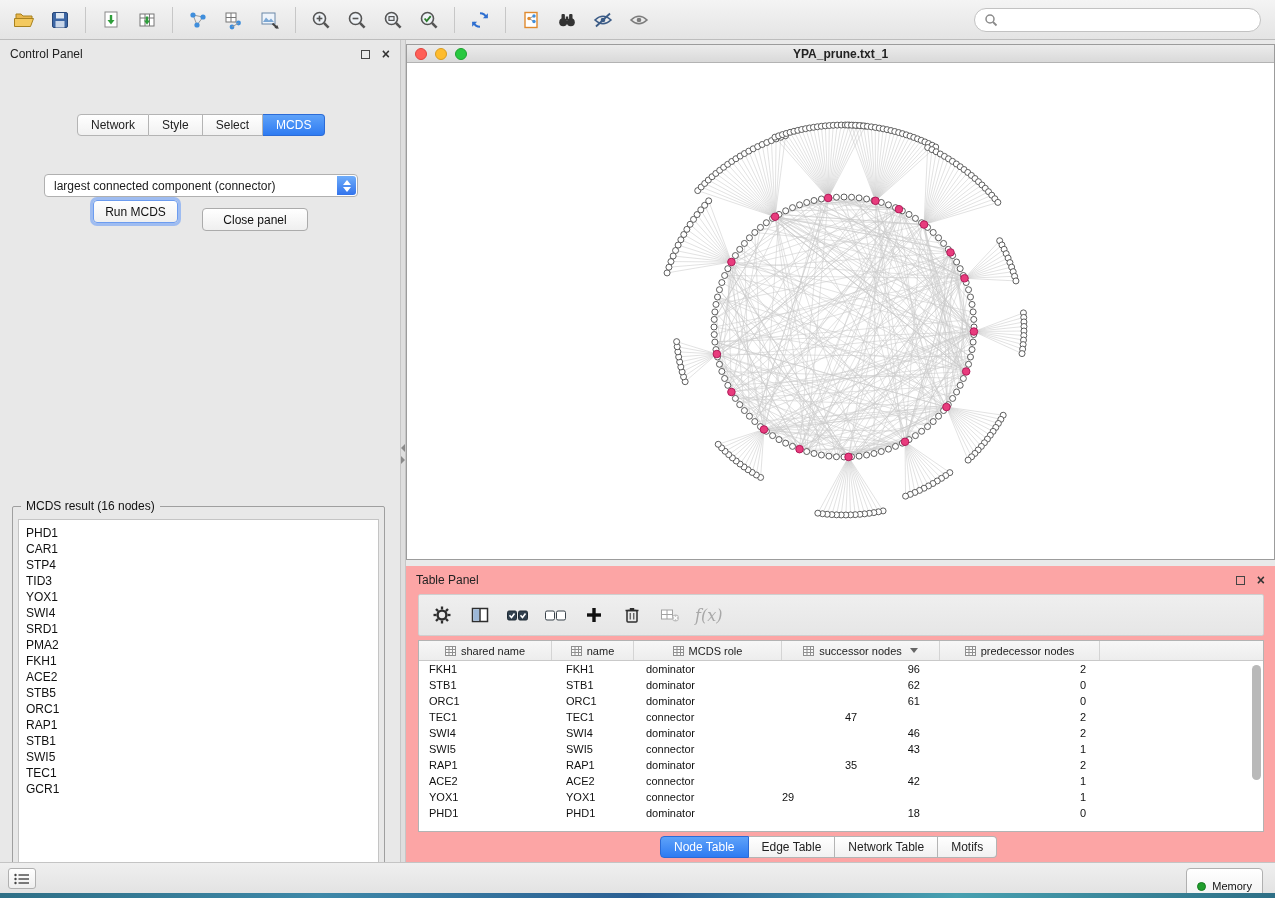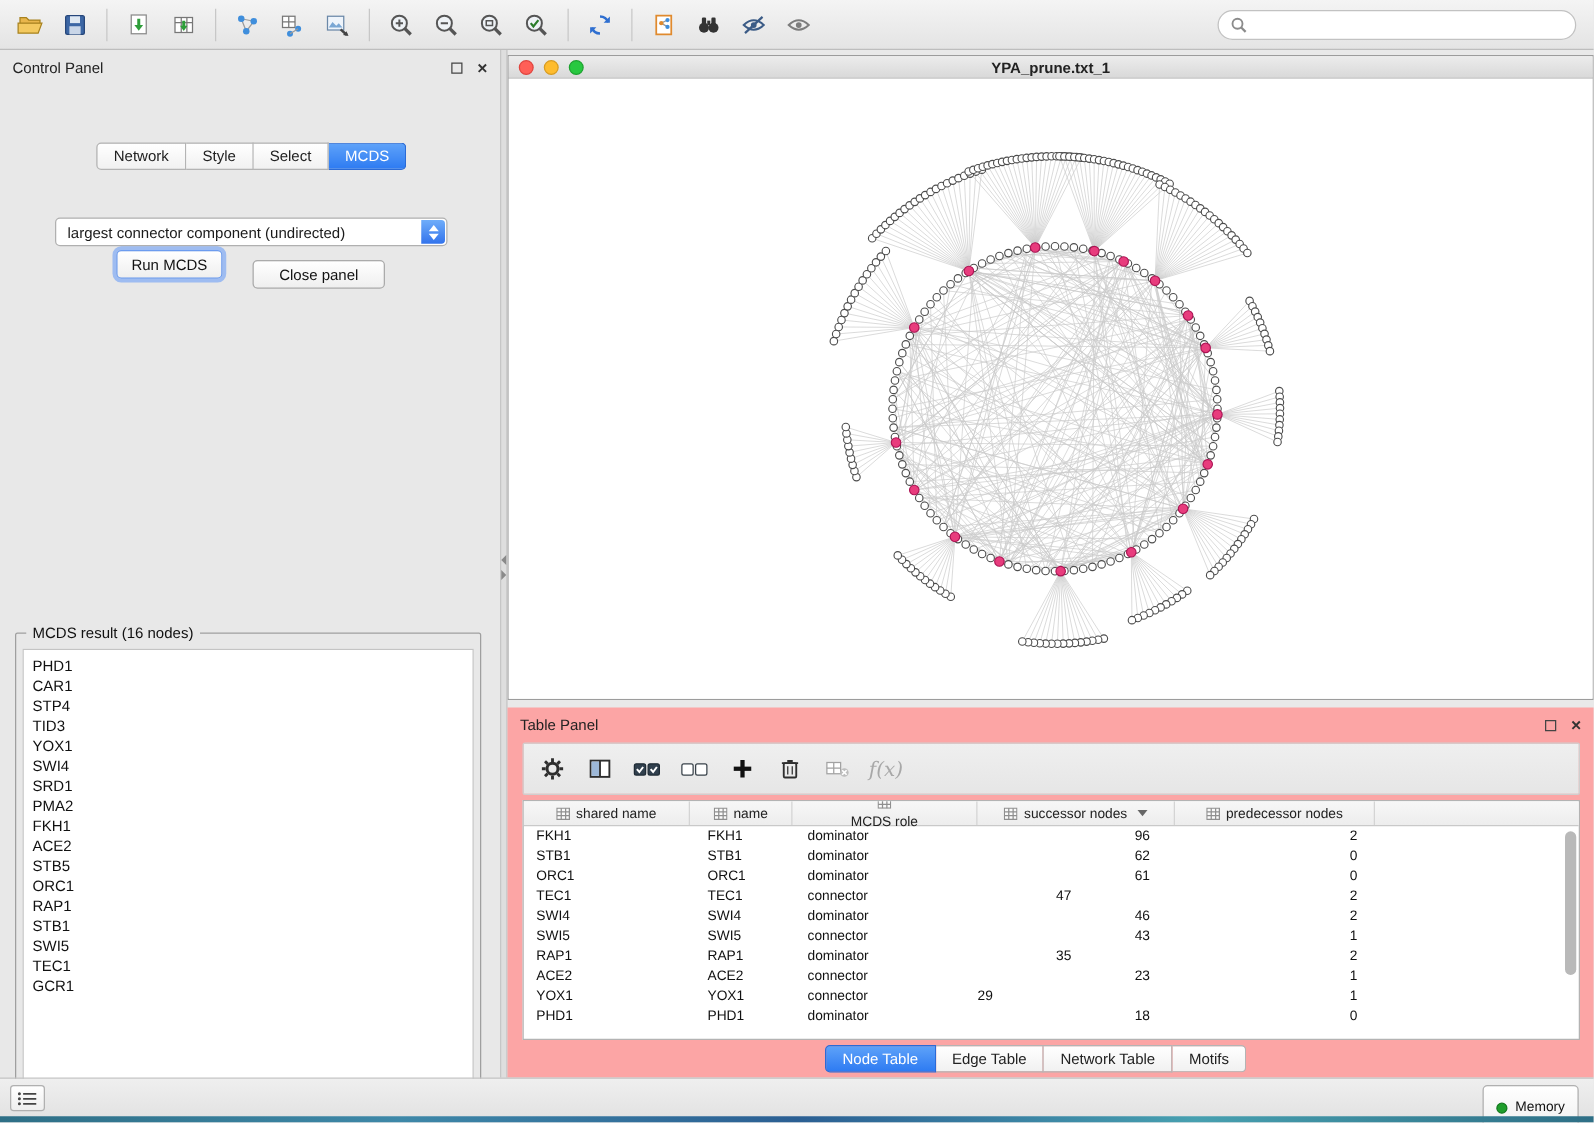--- a/index.html
+++ b/index.html
@@ -217,21 +217,21 @@
     <span class="float-btn"></span>
     <span class="close-btn">×</span>
   </div>
   <div id="cp-tabs">
     <div class="seg">Network</div>
     <div class="seg">Style</div>
     <div class="seg">Select</div>
     <div class="seg active">MCDS</div>
   </div>
   <div id="criterion-select">
-    <span>largest connector component (undirected)</span>
+    <span>largest connected component (connector)</span>
     <span class="stepper">
         <span class="tri-up"></span>
         <span class="tri-down"></span>
       </span>
   </div>
   <button id="run-btn" class="mac-btn">Run MCDS</button>
   <button id="close-panel-btn" class="mac-btn">Close panel</button>
   <div id="mcds-group">
     <span class="legend">MCDS result (16 nodes)</span>
     <div id="mcds-list">
@@ -1164,21 +1164,21 @@
         <div class="th" style="width: 82px;">
           <svg width="11" height="10" viewBox="0 0 11 10" style="flex:none">
             <rect x="0.5" y="0.5" width="10" height="9" fill="#fafafa" stroke="#8f8f8f"></rect>
             <line x1="0.5" y1="3.5" x2="10.5" y2="3.5" stroke="#8f8f8f"></line>
             <line x1="0.5" y1="6.5" x2="10.5" y2="6.5" stroke="#8f8f8f"></line>
             <line x1="4" y1="0.5" x2="4" y2="9.5" stroke="#8f8f8f"></line>
             <line x1="7.5" y1="0.5" x2="7.5" y2="9.5" stroke="#8f8f8f"></line>
           </svg>
           <span>name</span>
         </div>
-        <div class="th" style="width: 148px; flex-direction: column;">
+        <div class="th" style="width: 148px;">
           <svg width="11" height="10" viewBox="0 0 11 10" style="flex:none">
             <rect x="0.5" y="0.5" width="10" height="9" fill="#fafafa" stroke="#8f8f8f"></rect>
             <line x1="0.5" y1="3.5" x2="10.5" y2="3.5" stroke="#8f8f8f"></line>
             <line x1="0.5" y1="6.5" x2="10.5" y2="6.5" stroke="#8f8f8f"></line>
             <line x1="4" y1="0.5" x2="4" y2="9.5" stroke="#8f8f8f"></line>
             <line x1="7.5" y1="0.5" x2="7.5" y2="9.5" stroke="#8f8f8f"></line>
           </svg>
           <span>MCDS role</span>
         </div>
         <div class="th" style="width: 158px;">
@@ -1258,21 +1258,21 @@
           <div class="td" style="width: 82px; text-align: left; padding-left: 14px; padding-right: 0px;">RAP1</div>
           <div class="td" style="width: 148px; text-align: left; padding-left: 12px; padding-right: 0px;">dominator</div>
           <div class="td" style="width: 158px; text-align: center; padding-left: 0px; padding-right: 20px;">35</div>
           <div class="td" style="width: 160px; text-align: right; padding-left: 0px; padding-right: 14px;">2</div>
           <div class="td" style="width: 163px; text-align: left; padding-left: 0px; padding-right: 0px;"></div>
         </div>
         <div class="tr">
           <div class="td" style="width: 133px; text-align: left; padding-left: 10px; padding-right: 0px;">ACE2</div>
           <div class="td" style="width: 82px; text-align: left; padding-left: 14px; padding-right: 0px;">ACE2</div>
           <div class="td" style="width: 148px; text-align: left; padding-left: 12px; padding-right: 0px;">connector</div>
-          <div class="td" style="width: 158px; text-align: right; padding-left: 0px; padding-right: 20px;">23</div>
+          <div class="td" style="width: 158px; text-align: right; padding-left: 0px; padding-right: 20px;">42</div>
           <div class="td" style="width: 160px; text-align: right; padding-left: 0px; padding-right: 14px;">1</div>
           <div class="td" style="width: 163px; text-align: left; padding-left: 0px; padding-right: 0px;"></div>
         </div>
         <div class="tr">
           <div class="td" style="width: 133px; text-align: left; padding-left: 10px; padding-right: 0px;">YOX1</div>
           <div class="td" style="width: 82px; text-align: left; padding-left: 14px; padding-right: 0px;">YOX1</div>
           <div class="td" style="width: 148px; text-align: left; padding-left: 12px; padding-right: 0px;">connector</div>
           <div class="td" style="width: 158px; padding-left: 0px; padding-right: 20px;">29</div>
           <div class="td" style="width: 160px; text-align: right; padding-left: 0px; padding-right: 14px;">1</div>
           <div class="td" style="width: 163px; text-align: left; padding-left: 0px; padding-right: 0px;"></div>

